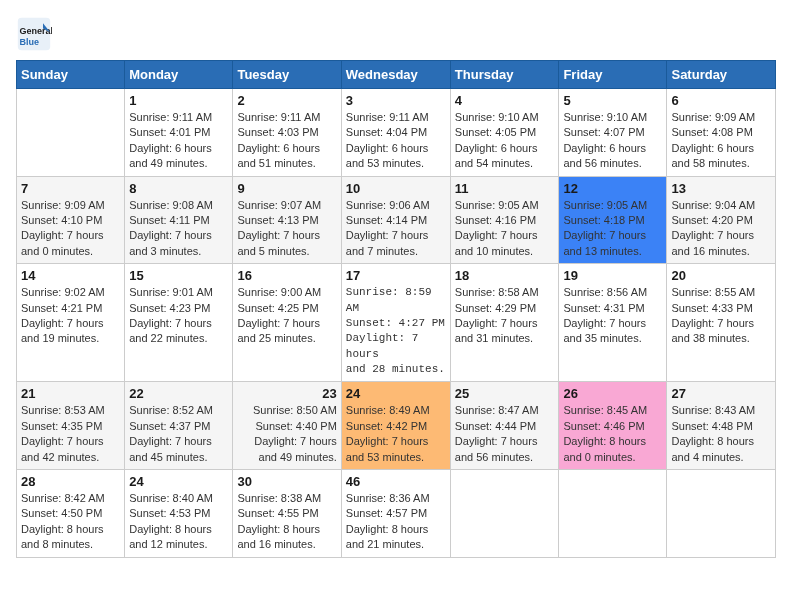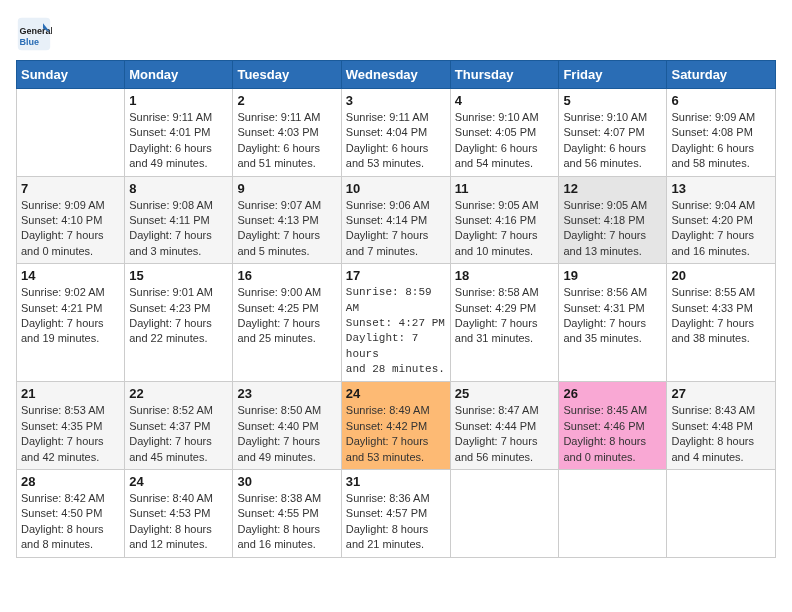--- a/index.html
+++ b/index.html
@@ -185,21 +185,21 @@
 Daylight: 7 hours
 and 7 minutes.</div>
         </td>
         <td style="background: rgb(245, 245, 245);">
           <div class="day-num">11</div>
           <div class="day-info" style="white-space: pre-line;">Sunrise: 9:05 AM
 Sunset: 4:16 PM
 Daylight: 7 hours
 and 10 minutes.</div>
         </td>
-        <td style="background: #e5e5e5;">
+        <td style="background: #3b82f6;">
           <div class="day-num">12</div>
           <div class="day-info" style="white-space: pre-line;">Sunrise: 9:05 AM
 Sunset: 4:18 PM
 Daylight: 7 hours
 and 13 minutes.</div>
         </td>
         <td style="background: rgb(245, 245, 245);">
           <div class="day-num">13</div>
           <div class="day-info" style="white-space: pre-line;">Sunrise: 9:04 AM
 Sunset: 4:20 PM
@@ -266,21 +266,21 @@
 Daylight: 7 hours
 and 42 minutes.</div>
         </td>
         <td style="background: rgb(245, 245, 245);">
           <div class="day-num">22</div>
           <div class="day-info" style="white-space: pre-line;">Sunrise: 8:52 AM
 Sunset: 4:37 PM
 Daylight: 7 hours
 and 45 minutes.</div>
         </td>
-        <td style="background: rgb(245, 245, 245);">
+        <td style="background: rgb(245, 245, 245); text-align: right;">
           <div class="day-num">23</div>
           <div class="day-info" style="white-space: pre-line;">Sunrise: 8:50 AM
 Sunset: 4:40 PM
 Daylight: 7 hours
 and 49 minutes.</div>
         </td>
         <td style="background: #fdba74;">
           <div class="day-num">24</div>
           <div class="day-info" style="white-space: pre-line;">Sunrise: 8:49 AM
 Sunset: 4:42 PM
@@ -325,21 +325,21 @@
 and 12 minutes.</div>
         </td>
         <td>
           <div class="day-num">30</div>
           <div class="day-info" style="white-space: pre-line;">Sunrise: 8:38 AM
 Sunset: 4:55 PM
 Daylight: 8 hours
 and 16 minutes.</div>
         </td>
         <td>
-          <div class="day-num">31</div>
+          <div class="day-num">46</div>
           <div class="day-info" style="white-space: pre-line;">Sunrise: 8:36 AM
 Sunset: 4:57 PM
 Daylight: 8 hours
 and 21 minutes.</div>
         </td>
         <td class="empty-cell"></td>
         <td class="empty-cell"></td>
         <td class="empty-cell"></td>
       </tr>
     </tbody>

